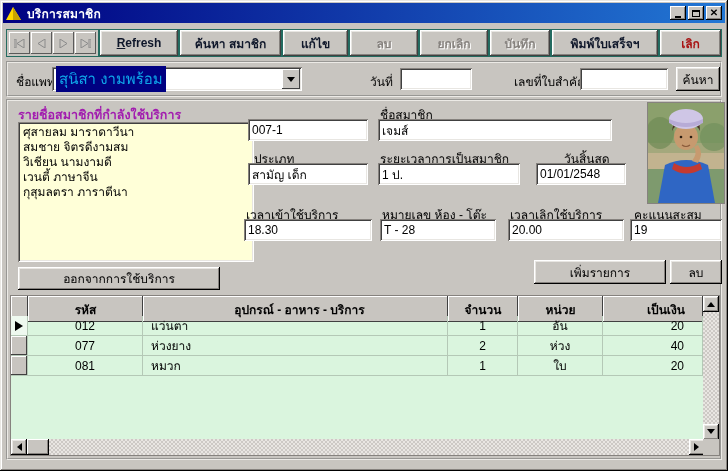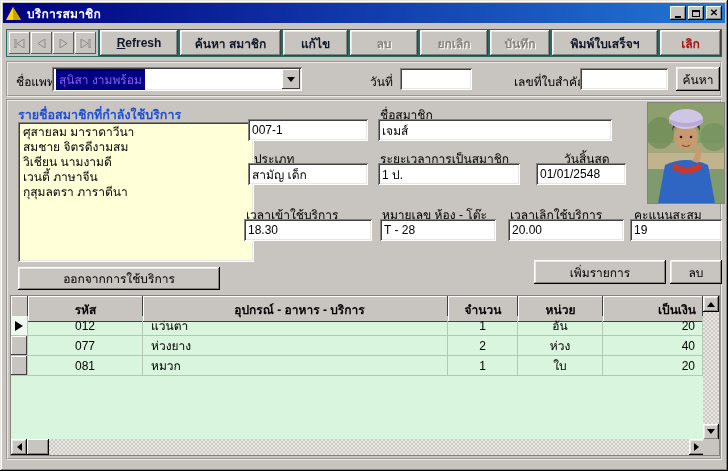--- a/index.html
+++ b/index.html
@@ -65,42 +65,42 @@
     position:absolute; left:6px; top:61px; width:716px; height:36px;
     border:2px groove #eceae6;
   }
   .flabel { position:absolute; top:9px; font-size:12px; }
   .sunken {
     background:#fff;
     box-shadow: inset 1px 1px 0 #86827e, inset -1px -1px 0 #fff,
                 inset 2px 2px 0 #404040, inset -2px -2px 0 #e8e6e2;
   }
   .combo { position:absolute; left:44px; top:4px; width:250px; height:24px; display:flex; align-items:center; padding-left:4px; }
-  .combo-sel { background:#000081; color:#8b5cf6; padding:1px 3px; font-size:12px; }
+  .combo-sel { background:#000081; color:#0ea5e9; padding:1px 3px; font-size:15px; }
   .combo-arrow {
     position:absolute; right:2px; top:2px; bottom:2px; width:18px; background:#c8c5c0;
     box-shadow: inset -1px -1px 0 #404040, inset 1px 1px 0 #fff;
     display:flex; align-items:center; justify-content:center;
   }
   .arrow-down { width:0; height:0; border:4px solid transparent; border-top:5px solid #000; margin-top:4px; }
   .field { position:absolute; height:22px; padding:3px 4px; font-size:12px; border:0; font-family:"Liberation Sans",sans-serif; }
   .btn {
     background:#c8c5c0;
     box-shadow: inset -1px -1px 0 #000, inset 1px 1px 0 #fff,
                 inset -2px -2px 0 #86827e, inset 2px 2px 0 #e8e6e2;
     display:flex; align-items:center; justify-content:center;
     font-size:12px; cursor:default;
   }
 
   
   .main-panel {
     position:absolute; left:6px; top:99px; width:716px; height:361px;
     border:2px groove #eceae6;
   }
-  .members-header { position:absolute; left:10px; top:4px; color:#1d4ed8; font-weight:bold; font-size:12.5px; }
+  .members-header { position:absolute; left:10px; top:4px; color:#a21caf; font-weight:bold; font-size:12.5px; }
   .listbox {
     position:absolute; left:10px; top:21px; width:236px; height:140px;
     background:#ffffd8; padding:3px 5px; overflow:hidden;
     box-shadow: inset 1px 1px 0 #86827e, inset -1px -1px 0 #fff,
                 inset 2px 2px 0 #404040, inset -2px -2px 0 #e8e6e2;
   }
   .list-item { font-size:12px; line-height:15px; white-space:nowrap; }
   .leave-btn { position:absolute; left:10px; top:166px; width:202px; height:23px; }
 
   .mlabel { position:absolute; font-size:12px; white-space:nowrap; }
@@ -122,21 +122,21 @@
   }
   .dcell {
     border-right:1px solid #b4c8b6; border-bottom:1px solid #b4c8b6;
     font-size:12px; display:flex; align-items:center;
   }
   .c-sel { width:17px; }
   .c-code { width:115px; justify-content:center; }
   .c-item { width:305px; padding-left:8px; }
   .c-qty { width:70px; justify-content:center; }
   .c-unit { width:85px; justify-content:center; }
-  .c-amt { width:100px; justify-content:flex-end; padding-right:7px; }
+  .c-amt { width:100px; justify-content:flex-end; padding-right:18px; }
   .selcell {
     background:#c8c5c0;
     box-shadow: inset -1px -1px 0 #404040, inset 1px 1px 0 #fff;
   }
   .selcell.current { background:#eef9ef; box-shadow:none; justify-content:center; }
   .marker { width:0; height:0; border:5px solid transparent; border-left:8px solid #000; margin-left:4px; }
 
   .scroll-track {
     background-color:#cdc9c5;
     background-image:

